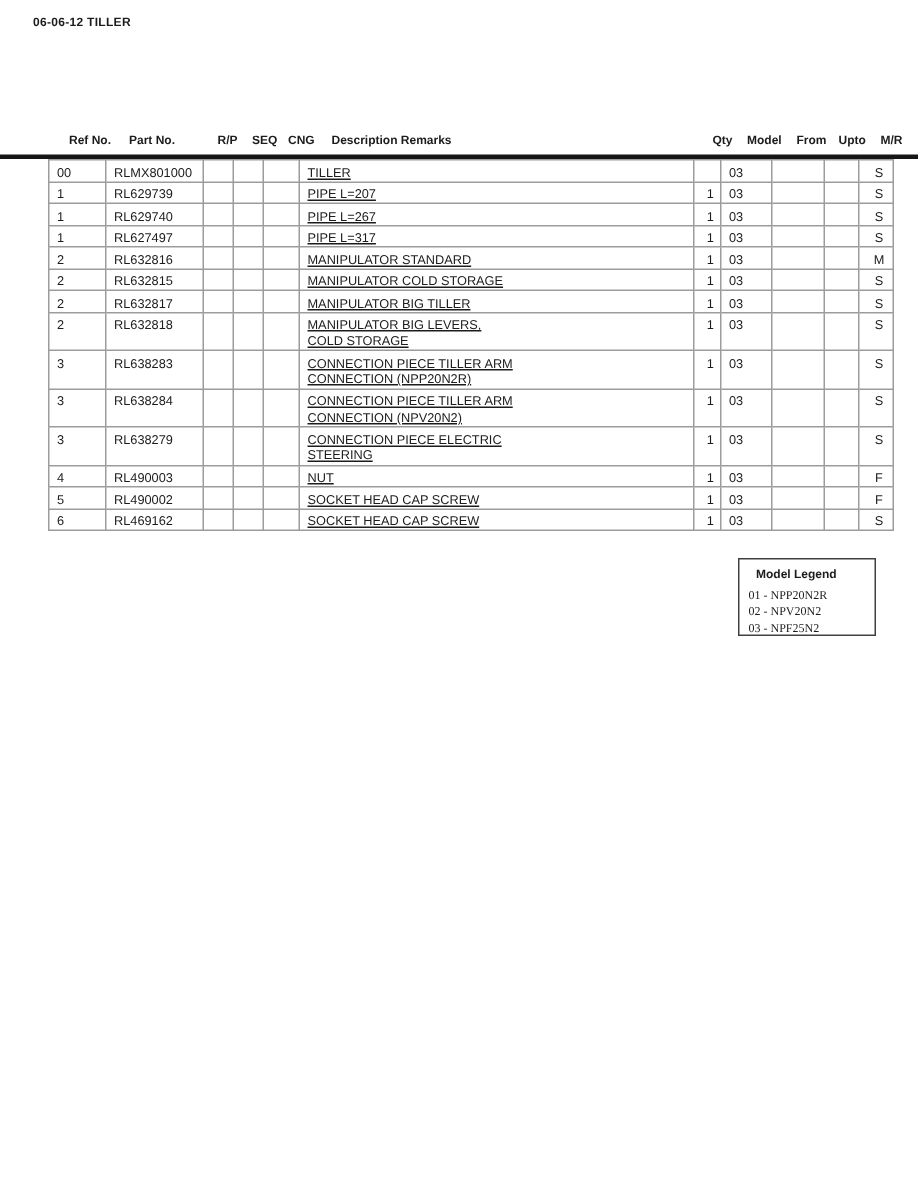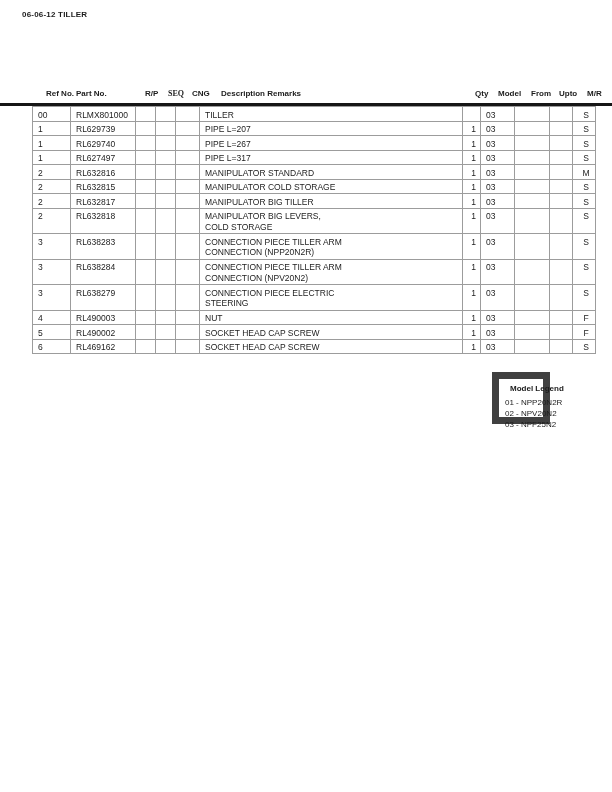--- a/index.html
+++ b/index.html
@@ -12,47 +12,47 @@
     font-size:8px; font-weight:bold; letter-spacing:0.2px; white-space:nowrap;
   }
   .breadcrumb {
     position:absolute; left:22px; top:43px;
     font-size:8px; font-weight:bold; letter-spacing:0.15px; white-space:nowrap;
   }
   .col-headers { position:absolute; left:0; top:89px; width:612px; height:12px; }
   .col-headers span {
     position:absolute; top:0; font-size:8px; font-weight:bold; white-space:nowrap;padding-left:22px;
   }
-  .h0 { left:24px; }  .h1 { left:54px; }  .h2 { left:123px; } .h3 { left:146px;font-family:Liberation Serif, serif; }
+  .h0 { left:24px; }  .h1 { left:64px; }  .h2 { left:123px; } .h3 { left:146px; }
   .h4 { left:170px; } .h5 { left:199px; } .h6 { left:453px; } .h7 { left:476px; }
   .h8 { left:509px; } .h9 { left:537px; } .h10 { left:565px; }
   .thick-rule {
     position:absolute; left:0; top:103px; width:612px; height:3px; background:#161616;
   }
   table.parts {
     position:absolute; left:20px; top:106px; width:563px;
     border-collapse:collapse; table-layout:fixed;
     font-size:8.5px; line-height:10.5px;margin-left:12px;
   }
   table.parts td {
     border:1px solid #9c9c9c; vertical-align:top;
     padding:2.5px 1px 0 5px; overflow:hidden; white-space:nowrap;
   }
   tr.single td { height:11px; }
   tr.double td { height:22px; }
-  td.col-description { padding-left:6px; }
+  td.col-description { padding-left:6px;text-decoration:underline; }
   td.col-model { padding-left:7px; }
   td.col-qty, td.col-mr { text-align:center; padding-left:1px; }
   .legend-box {
-    position:absolute; left:492px; top:372px; width:58px; height:52px;
-    border:7px solid #404040; box-sizing:border-box;
+    position:absolute; left:492px; top:372px; width:92px; height:52px;
+    border:1px solid #404040; box-sizing:border-box;
     padding:5px 0 0 6px; background:#ffffff;
   }
   .legend-title { font-size:8px; font-weight:bold; margin:0 0 4px 5px; white-space:nowrap; }
-  .legend-item { font-size:8px; line-height:11px; white-space:nowrap; }
+  .legend-item { font-size:8px; line-height:11px; white-space:nowrap;font-family:Liberation Serif, serif; }
 </style>
 </head>
 <body>
 
 <div class="page">
 
   <div class="doc-title">06-06-12 TILLER</div>
 
 
   <div class="col-headers">

